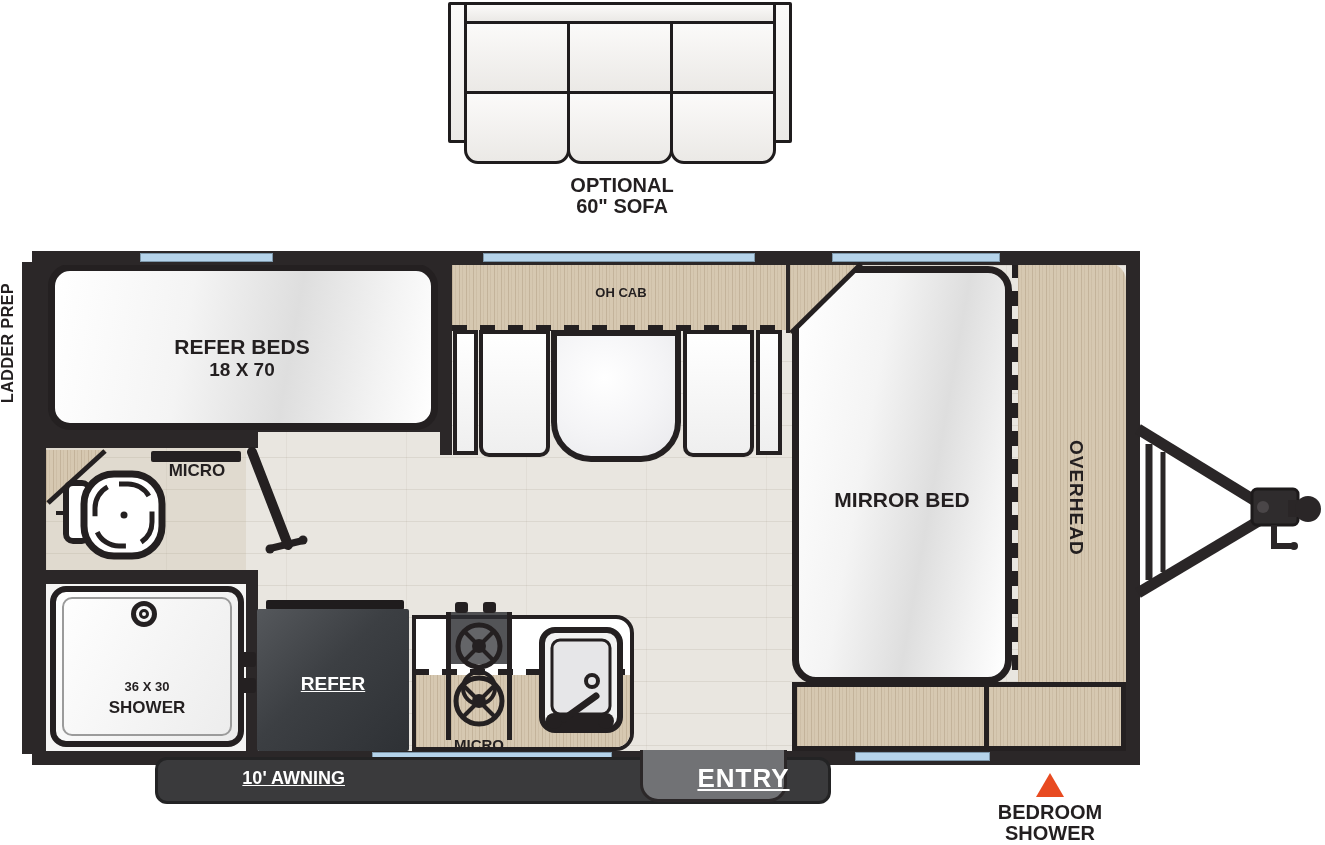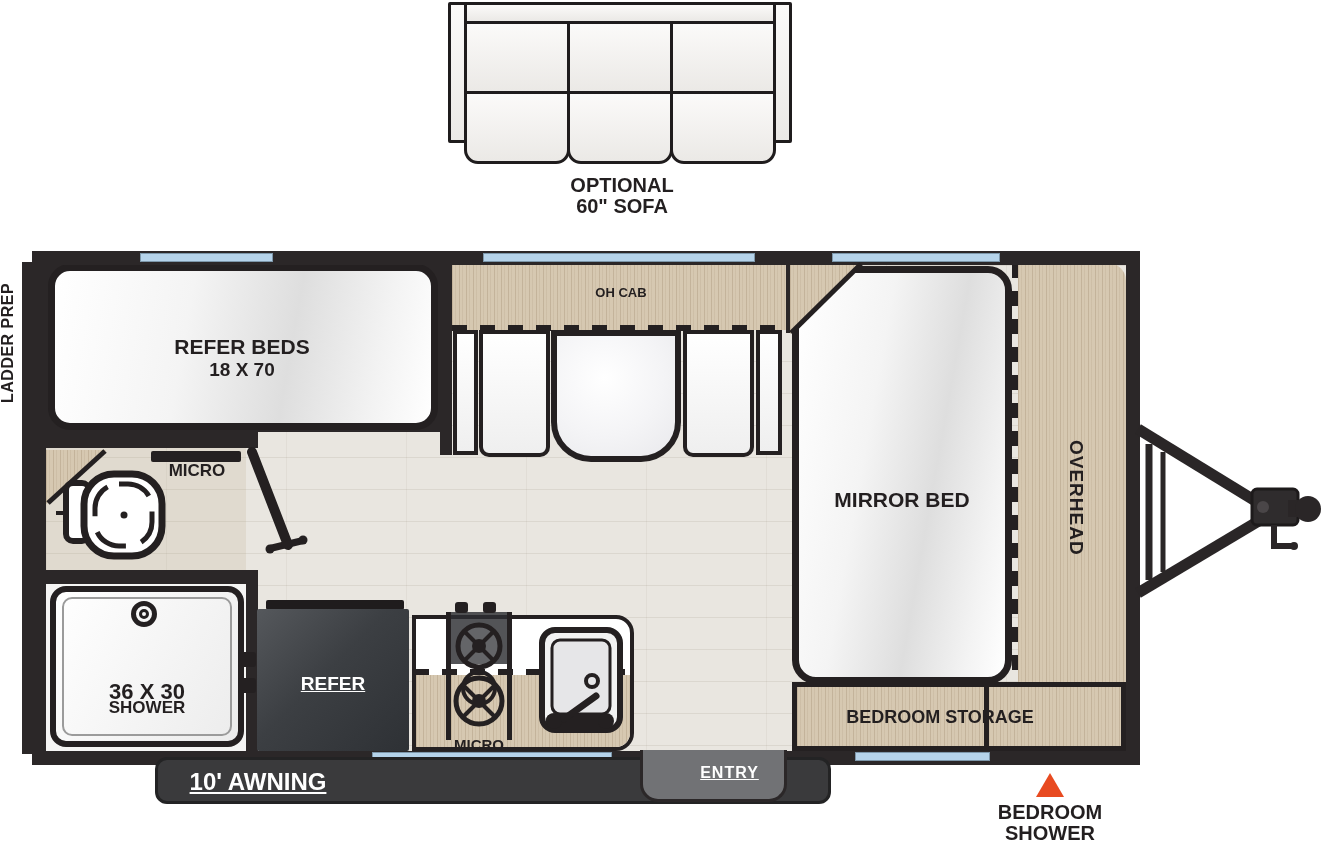--- a/index.html
+++ b/index.html
@@ -78,21 +78,21 @@
   <div class="abs" style="left:151px;top:451px;width:90px;height:11px;background:var(--outline);border-radius:2px;"></div>
   <div class="lbl" style="left:147px;top:462px;width:100px;font-size:17px;">MICRO</div>
   <div class="wall" style="left:32px;top:570px;width:226px;height:14px;"></div>
   <div class="wall" style="left:246px;top:570px;width:12px;height:181px;"></div>
 
   <div class="abs" style="left:46px;top:584px;width:200px;height:167px;background:#f5f5f4;"></div>
   <div class="abs" style="left:50px;top:586px;width:194px;height:161px;background:linear-gradient(120deg,#ffffff,#ececec);border:6px solid var(--outline);border-radius:16px;"></div>
   <div class="abs" style="left:62px;top:597px;width:170px;height:139px;border:2px solid #9b9b9b;border-radius:10px;"></div>
   <div class="abs" style="left:131px;top:601px;width:26px;height:26px;border:5px solid var(--outline);border-radius:50%;"></div>
   <div class="abs" style="left:139px;top:609px;width:10px;height:10px;border:3px solid var(--outline);border-radius:50%;"></div>
-  <div class="lbl" style="left:72px;top:680px;width:150px;font-size:22px;">36 X 30</div>
+  <div class="lbl" style="left:72px;top:680px;width:150px;font-size:13px;">36 X 30</div>
   <div class="lbl" style="left:72px;top:699px;width:150px;font-size:17px;">SHOWER</div>
   <div class="abs" style="left:238px;top:652px;width:18px;height:15px;background:var(--outline);border-radius:3px;"></div>
   <div class="abs" style="left:238px;top:678px;width:18px;height:15px;background:var(--outline);border-radius:3px;"></div>
 
   <div class="abs" style="left:266px;top:600px;width:138px;height:10px;background:#1f1c1d;border-radius:2px;"></div>
   <div class="abs" style="left:257px;top:609px;width:152px;height:142px;background:linear-gradient(135deg,#55585c 0%,#3c3f43 45%,#2e3135 100%);border-radius:2px;"></div>
   <div class="lbl light" style="left:283px;top:674px;width:100px;font-size:19px;">REFER</div>
 
   <div class="abs" style="left:412px;top:615px;width:222px;height:136px;border:4px solid var(--outline);border-radius:0 18px 18px 0;background:linear-gradient(180deg,#ffffff 0 56px,#ffffff 56px);overflow:hidden;">
     <div class="abs woodtex" style="left:0;top:56px;width:214px;height:80px;"></div>
@@ -119,37 +119,36 @@
   <div class="abs mattress" style="left:792px;top:266px;width:220px;height:418px;border-radius:24px;"></div>
   <div class="abs woodtex" style="left:790px;top:263px;width:72px;height:71px;clip-path:polygon(0 0,100% 0,0 100%);"></div>
   <div class="lbl" style="left:806px;top:489px;width:192px;font-size:21px;">MIRROR BED</div>
 
   <div class="abs woodtex" style="left:1018px;top:263px;width:108px;height:419px;border-radius:0 18px 0 0;display:flex;align-items:center;justify-content:center;"></div>
   <div class="lbl vtext-down" style="left:1052px;top:375px;width:34px;height:245px;font-size:19px;letter-spacing:1px;text-align:center;">OVERHEAD</div>
   <div class="dash-v" style="left:1012px;top:263px;height:488px;"></div>
 
   <div class="abs woodtex" style="left:792px;top:682px;width:334px;height:69px;border:5px solid var(--outline);"></div>
   <div class="abs" style="left:984px;top:684px;width:5px;height:65px;background:var(--outline);"></div>
-  <div class="lbl" style="left:805px;top:708px;width:270px;font-size:18px;">BEDROOM STORAGE</div>
 
   <div class="wall" style="left:32px;top:251px;width:1108px;height:14px;"></div>
   <div class="wall" style="left:32px;top:751px;width:1108px;height:14px;"></div>
   <div class="wall" style="left:32px;top:251px;width:14px;height:514px;"></div>
   <div class="wall" style="left:1126px;top:251px;width:14px;height:514px;"></div>
 
   <div class="window" style="left:140px;top:253px;width:133px;"></div>
   <div class="window" style="left:483px;top:253px;width:272px;"></div>
   <div class="window" style="left:832px;top:253px;width:168px;"></div>
   <div class="window" style="left:372px;top:752px;width:240px;"></div>
   <div class="window" style="left:855px;top:752px;width:135px;"></div>
 
   <div class="abs" style="left:155px;top:757px;width:676px;height:47px;background:var(--awning-dark);border-radius:12px;border:3px solid #232324;"></div>
-  <div class="lbl light" style="left:178px;top:769px;width:160px;font-size:24px;text-align:center;">10' AWNING</div>
+  <div class="lbl light" style="left:185px;top:769px;width:160px;font-size:18px;text-align:right;">10' AWNING</div>
   <div class="abs" style="left:640px;top:750px;width:147px;height:52px;background:var(--entry-gray);border:3px solid #2b2728;border-top:none;border-radius:0 0 18px 18px;"></div>
-  <div class="lbl light" style="left:666px;top:765px;width:127px;font-size:16px;letter-spacing:1px;">ENTRY</div>
+  <div class="lbl light" style="left:680px;top:765px;width:127px;font-size:26px;letter-spacing:1px;">ENTRY</div>
 
   <div class="abs" style="left:1036px;top:773px;width:0;height:0;border-left:14px solid transparent;border-right:14px solid transparent;border-bottom:24px solid var(--accent-orange);"></div>
   <div class="lbl" style="left:970px;top:802px;width:160px;font-size:20px;">BEDROOM</div>
   <div class="lbl" style="left:970px;top:823px;width:160px;font-size:20px;">SHOWER</div>
 
   <svg class="abs" style="left:0;top:0;" width="1325" height="845" viewBox="0 0 1325 845">
 
     <g>
       <line x1="48" y1="503" x2="105" y2="451" stroke="#242021" stroke-width="5"></line>
     </g>

